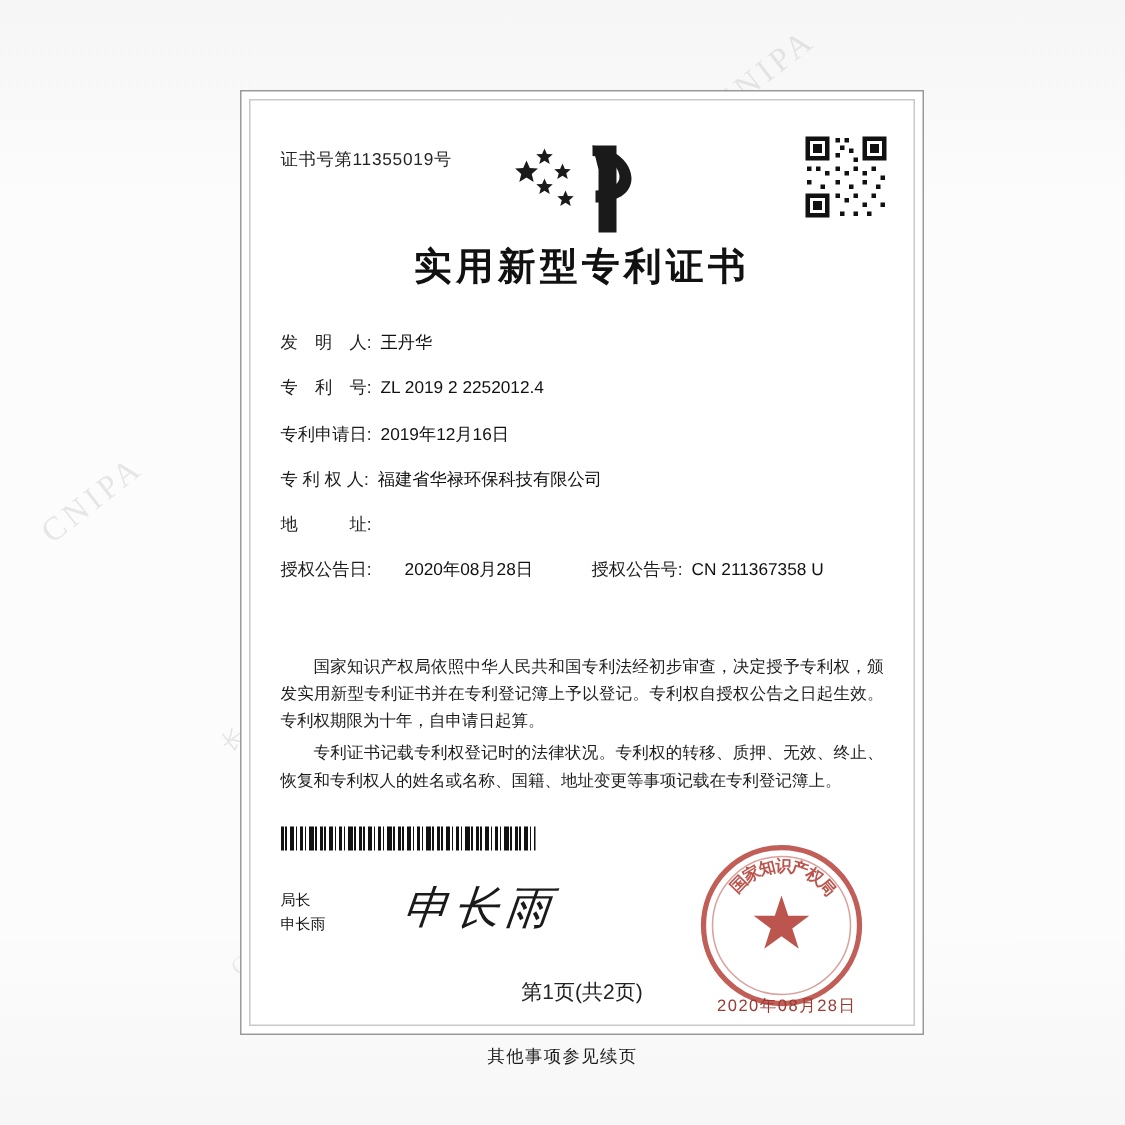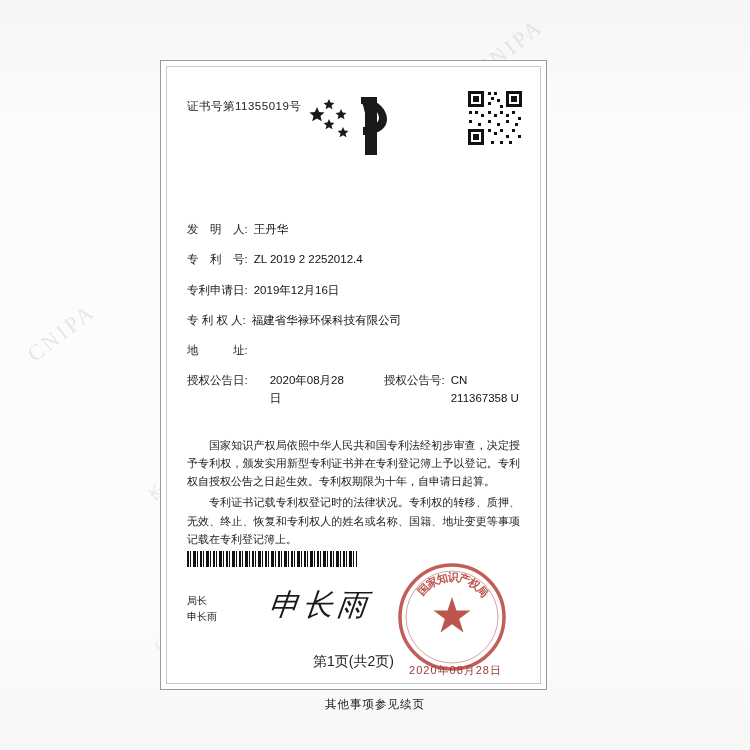--- a/index.html
+++ b/index.html
@@ -24,21 +24,21 @@
   .paper-tint {
     position: absolute;
     left: 0; top: 0; right: 0; bottom: 0;
     background:
       linear-gradient(180deg, rgba(245,245,245,0.9) 0%, rgba(252,252,252,1) 18%, rgba(252,252,252,1) 82%, rgba(246,246,246,0.9) 100%);
   }
   .cert {
     position: absolute;
     left: 160px;
     top: 60px;
-    width: 387px;
+    width: 456px;
     height: 630px;
     border: 1px solid #9a9a9a;
     background: #ffffff;
     box-sizing: border-box;
   }
   .cert-inner {
     position: absolute;
     left: 5px; top: 5px; right: 5px; bottom: 5px;
     border: 1px solid #c9c9c9;
     box-sizing: border-box;
@@ -286,20 +286,21 @@
         <g fill="#1a1a1a">
           <polygon points="18,14 20.2,19 25.6,19.4 21.5,23 22.8,28.3 18,25.4 13.2,28.3 14.5,23 10.4,19.4 15.8,19"></polygon>
           <polygon points="30,6 31.6,9.6 35.5,9.9 32.5,12.5 33.5,16.3 30,14.2 26.5,16.3 27.5,12.5 24.5,9.9 28.4,9.6"></polygon>
           <polygon points="30,26 31.6,29.6 35.5,29.9 32.5,32.5 33.5,36.3 30,34.2 26.5,36.3 27.5,32.5 24.5,29.9 28.4,29.6"></polygon>
           <polygon points="42,16 43.6,19.6 47.5,19.9 44.5,22.5 45.5,26.3 42,24.2 38.5,26.3 39.5,22.5 36.5,19.9 40.4,19.6"></polygon>
           <polygon points="44,34 45.6,37.6 49.5,37.9 46.5,40.5 47.5,44.3 44,42.2 40.5,44.3 41.5,40.5 38.5,37.9 42.4,37.6"></polygon>
         </g>
       </svg>
     </div>
 
+    <div class="title">实用新型专利证书</div>
 
     <div class="fields">
       <div class="field-row">
         <span class="field-label">发　明　人:</span>
         <span class="field-value">王丹华</span>
       </div>
       <div class="field-row">
         <span class="field-label">专　利　号:</span>
         <span class="field-value">ZL 2019 2 2252012.4</span>
       </div>

